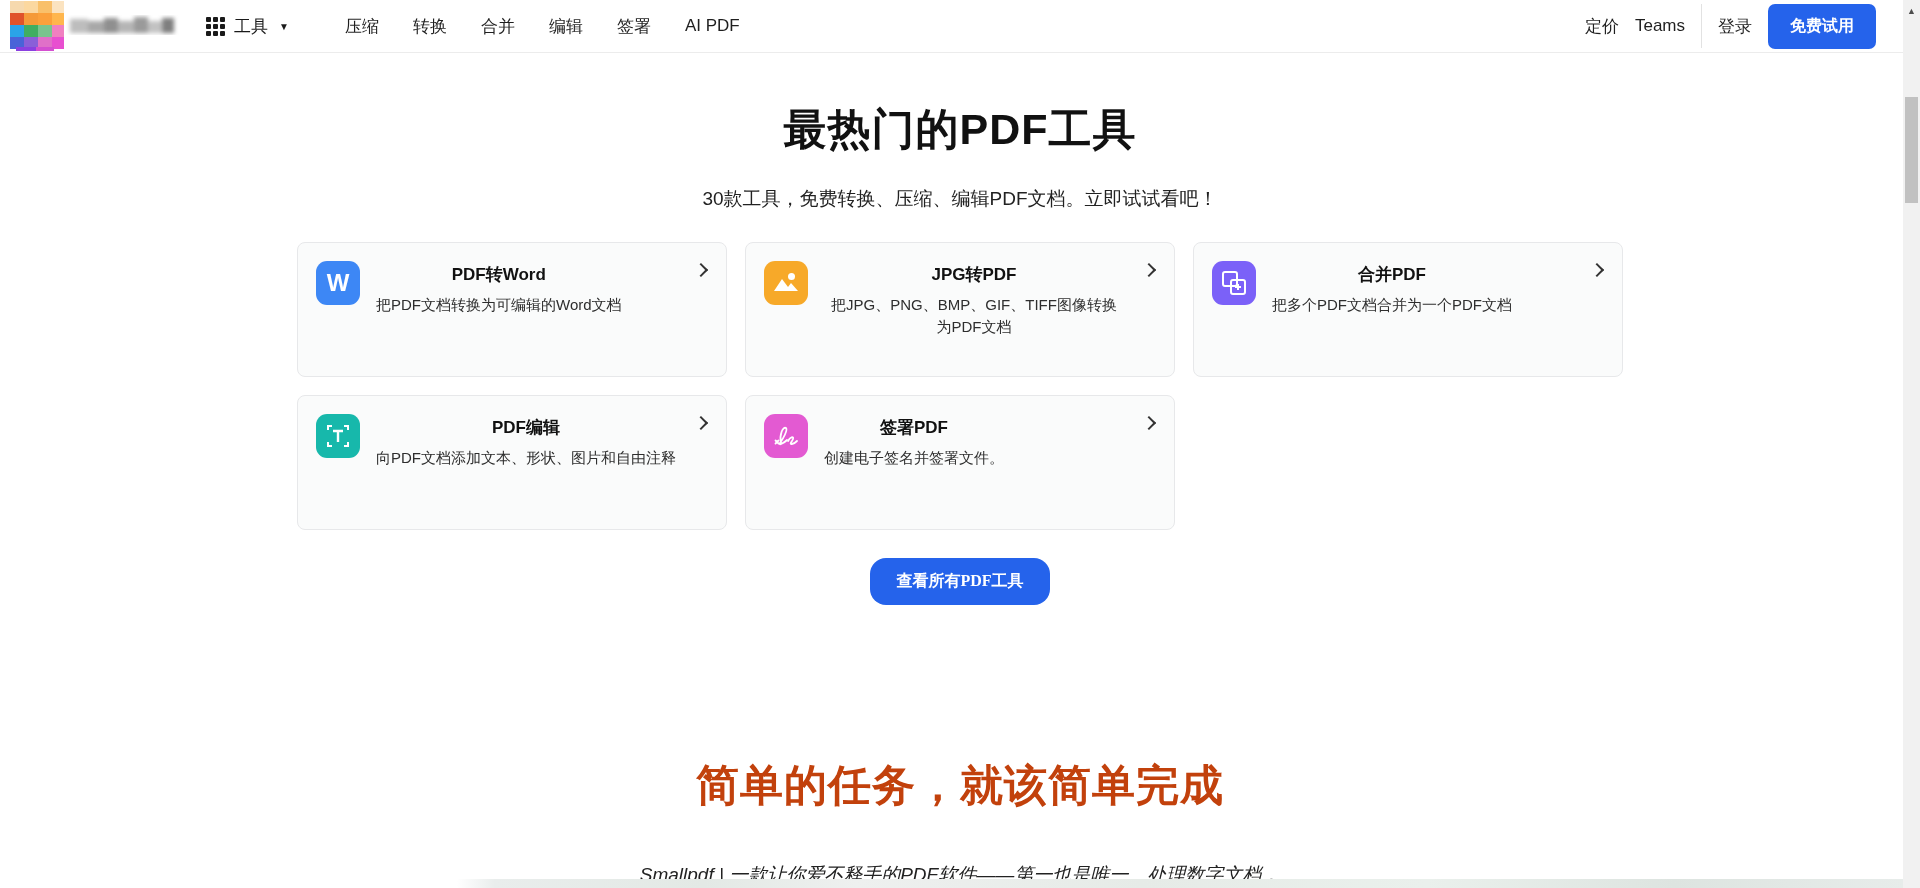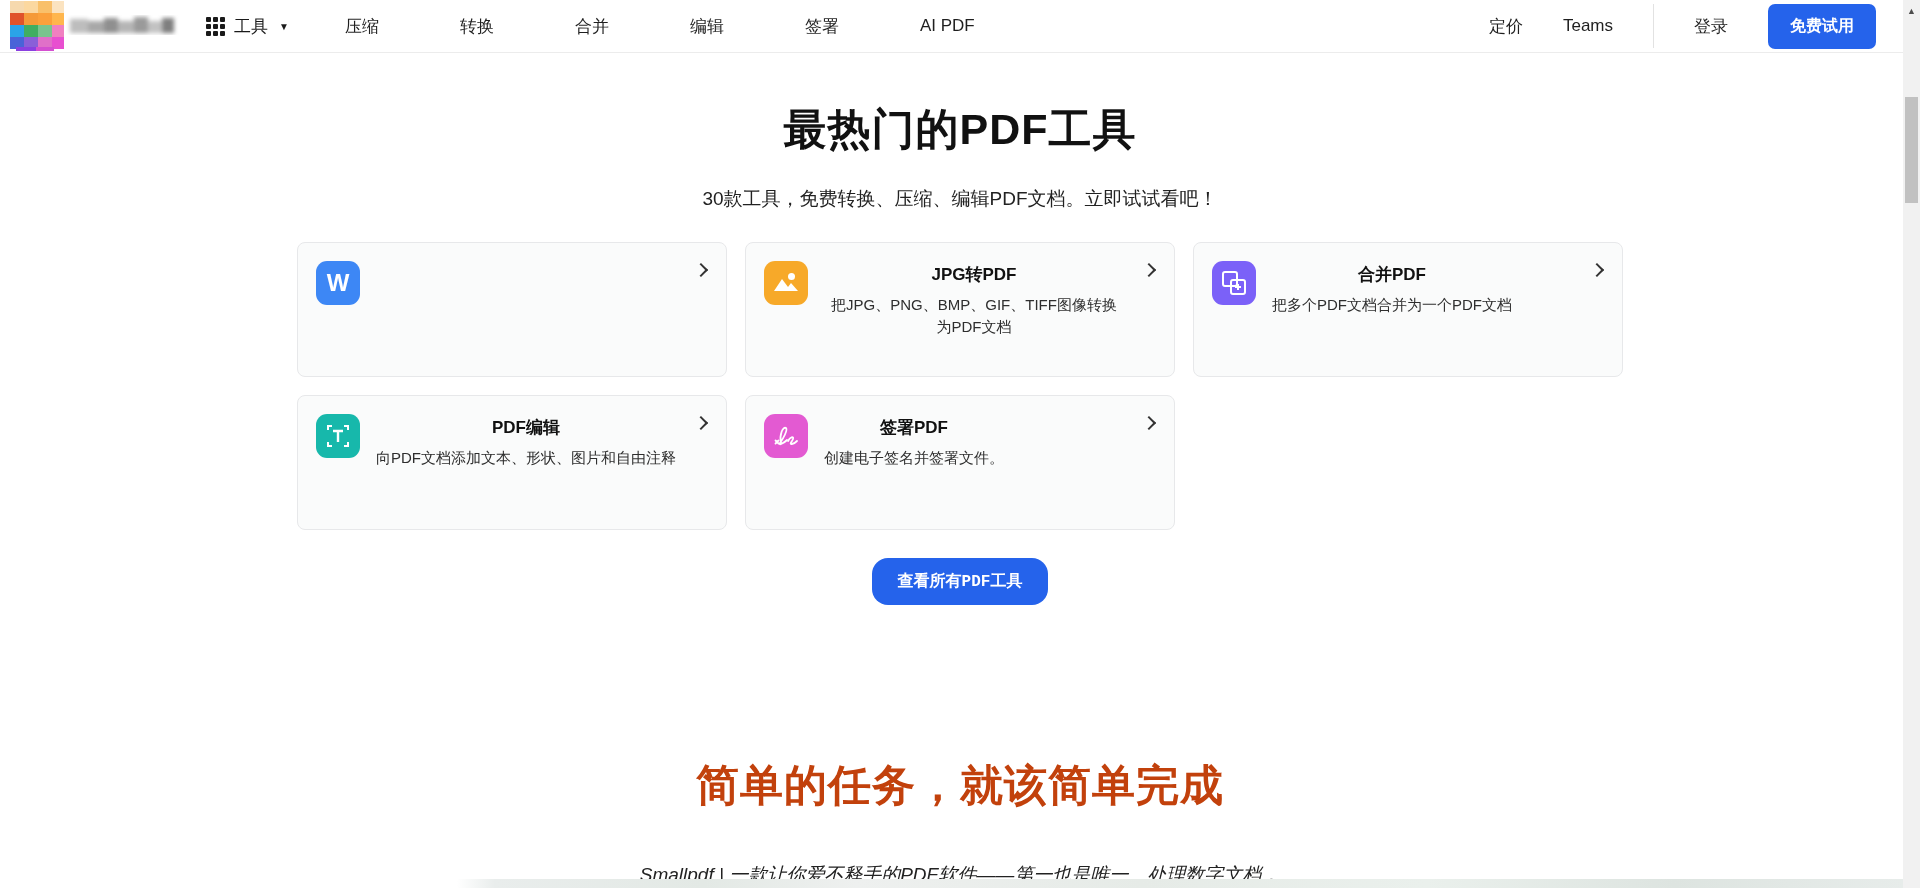--- a/index.html
+++ b/index.html
@@ -9,27 +9,27 @@
   
   .navbar { position:relative; height:53px; background:#fff; border-bottom:1px solid #ececec;
     display:flex; align-items:center; padding:0 30px 0 8px; }
   .logo { display:flex; align-items:center; gap:4px; cursor:pointer; }
   .nav-left { display:flex; align-items:center; margin-left:26px; }
   .tools-menu { display:flex; align-items:center; gap:9px; cursor:pointer; }
   .grid-icon { display:grid; grid-template-columns:repeat(3,5px); grid-template-rows:repeat(3,5px); gap:2px; }
   .grid-icon span { background:#1a1a1a; width:5px; height:5px; border-radius:1px; }
   .tools-label { font-size:17px; color:#1a1a1a; }
   .caret { font-size:10px; color:#1a1a1a; margin-left:2px; }
-  .nav-links { display:flex; align-items:center; gap:81px; margin-left:56px; }
+  .nav-links { display:flex; align-items:center; gap:34px; margin-left:56px; }
   .nav-link { font-size:17px; color:#1f1f1f; cursor:pointer; white-space:nowrap; }
-  .nav-right { margin-left:auto; display:flex; align-items:center; gap:40px; padding-right:14px; }
+  .nav-right { margin-left:auto; display:flex; align-items:center; gap:16px; padding-right:14px; }
   .nav-divider { width:1px; height:44px; background:#e2e2e2; }
   .btn-primary { background:#2563eb; color:#fff; font-weight:bold; font-size:16px;
     border:none; border-radius:7px; padding:12px 22px; cursor:pointer;
-    font-family:Liberation Mono, monospace; }
+    font-family:Liberation Serif, serif; }
 
   
   .hero { text-align:center; }
   .hero-title { font-size:43px; font-weight:800; letter-spacing:1px; margin-top:48px; color:#111; }
   .hero-subtitle { font-size:19px; margin-top:27px; color:#222; }
 
   
   .cards { width:1326px; margin:30px auto 0; display:grid;
     grid-template-columns:repeat(3,430px); grid-auto-rows:135px; gap:18px; }
   .card { background:#fafbfb; border:1px solid #e7e8ea; border-radius:8px;
@@ -146,20 +146,24 @@
 <main class="hero">
   <h1 class="hero-title">最热门的PDF工具</h1>
   <p class="hero-subtitle">30款工具，免费转换、压缩、编辑PDF文档。立即试试看吧！</p>
 
   <div class="cards">
 
     <div class="card">
       <div class="card-icon" style="background:#3d87f5; font-size:24px; font-weight:bold;">
           <span>W</span>
         </div>
+      <div class="card-body">
+        <div class="card-title">PDF转Word</div>
+        <div class="card-desc">把PDF文档转换为可编辑的Word文档</div>
+      </div>
       <span class="chevron"></span>
     </div>
 
     <div class="card">
       <div class="card-icon" style="background:#f7a929;">
         <svg width="28" height="28" viewBox="0 0 28 28">
           <circle cx="19.5" cy="7.5" r="3.5" fill="#fff"></circle>
           <path d="M2 22 L10 10 L16 18 L19 14 L26 22 Z" fill="#fff"></path>
         </svg>
       </div>

